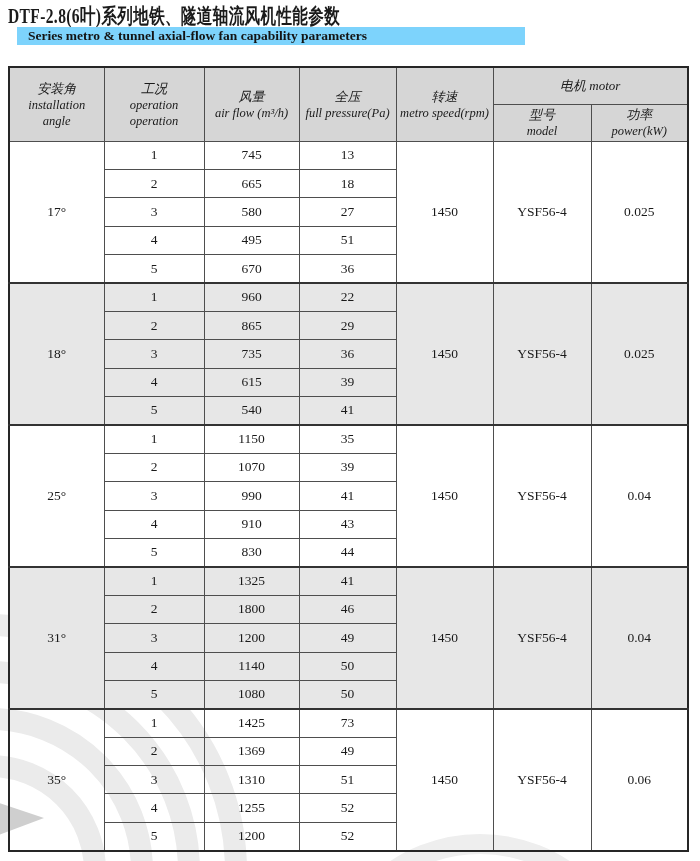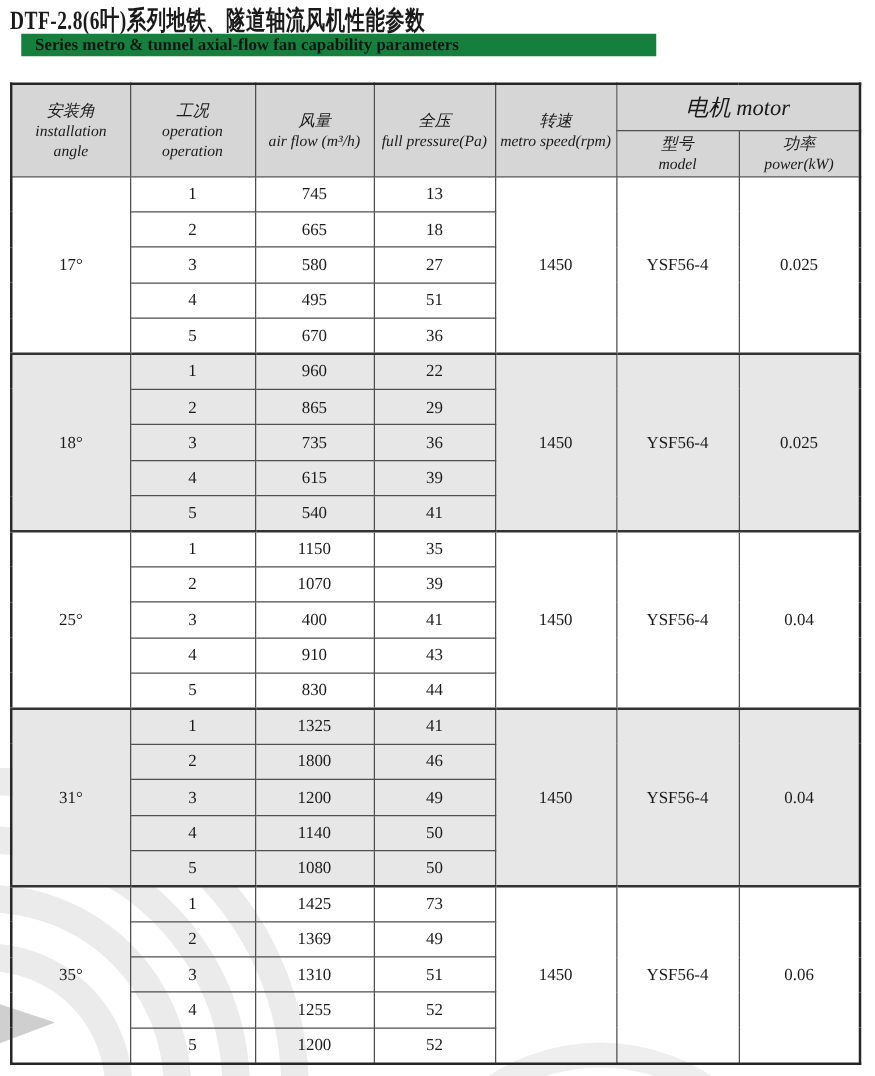--- a/index.html
+++ b/index.html
@@ -13,21 +13,21 @@
   }
   .page-title {
     position:absolute; top:2px; left:8px;
     font-size:21px; font-weight:bold; white-space:nowrap;
     transform:scaleX(0.74); transform-origin:left center;
     letter-spacing:0.5px;
   }
   .subtitle-bar {
     position:absolute; top:27px; left:17px;
     width:508px; height:18px;
-    background:#15803d;
+    background:#7dd3fc;
   }
   .subtitle-text {
     display:block;
     font-size:13.5px; font-weight:bold; color:#141414;
     line-height:18px; padding-left:11px; white-space:nowrap;
   }
   .watermark { position:absolute; left:0; top:561px; z-index:1; }
 
   table.spec {
     position:absolute; top:66px; left:8px; z-index:2;
@@ -38,21 +38,21 @@
   .spec th, .spec td {
     border:1px solid #4e4e4e;
     text-align:center; vertical-align:middle;
     padding:0; font-weight:normal;
     overflow:hidden;
   }
   .spec thead th { background:#d6d6d6; }
   .spec thead tr { height:37px;font-style:italic; }
   .zh { display:block; font-size:13px; line-height:17px; }
   .en { display:block; font-size:12.5px; line-height:16px; }
-  .motor-head { font-size:18px; }
+  .motor-head { font-size:13px; }
   .spec tbody tr { height:28.4px; }
   .spec tbody td { font-size:13.5px; }
   tr.shaded td { background:#e7e7e7; }
   tr.block-sep td { border-top:2px solid #333333; }
 </style>
 </head>
 <body>
 
 <div class="page-title">DTF-2.8(6叶)系列地铁、隧道轴流风机性能参数</div>
 
@@ -189,21 +189,21 @@
       <td rowspan="5">YSF56-4</td>
       <td rowspan="5">0.04</td>
     </tr>
     <tr>
       <td>2</td>
       <td>1070</td>
       <td>39</td>
     </tr>
     <tr>
       <td>3</td>
-      <td>400</td>
+      <td>990</td>
       <td>41</td>
     </tr>
     <tr>
       <td>4</td>
       <td>910</td>
       <td>43</td>
     </tr>
     <tr>
       <td>5</td>
       <td>830</td>

